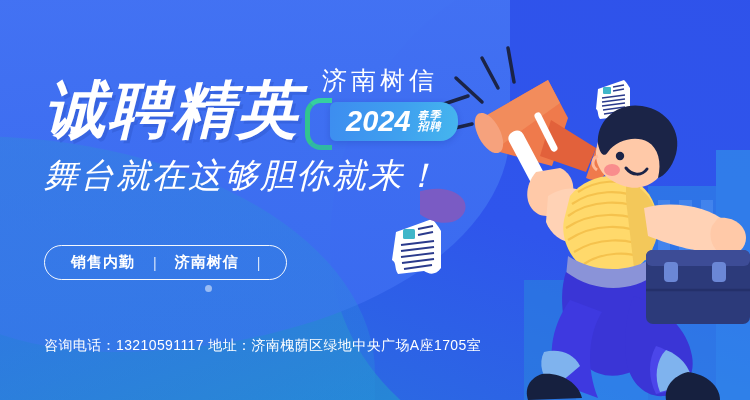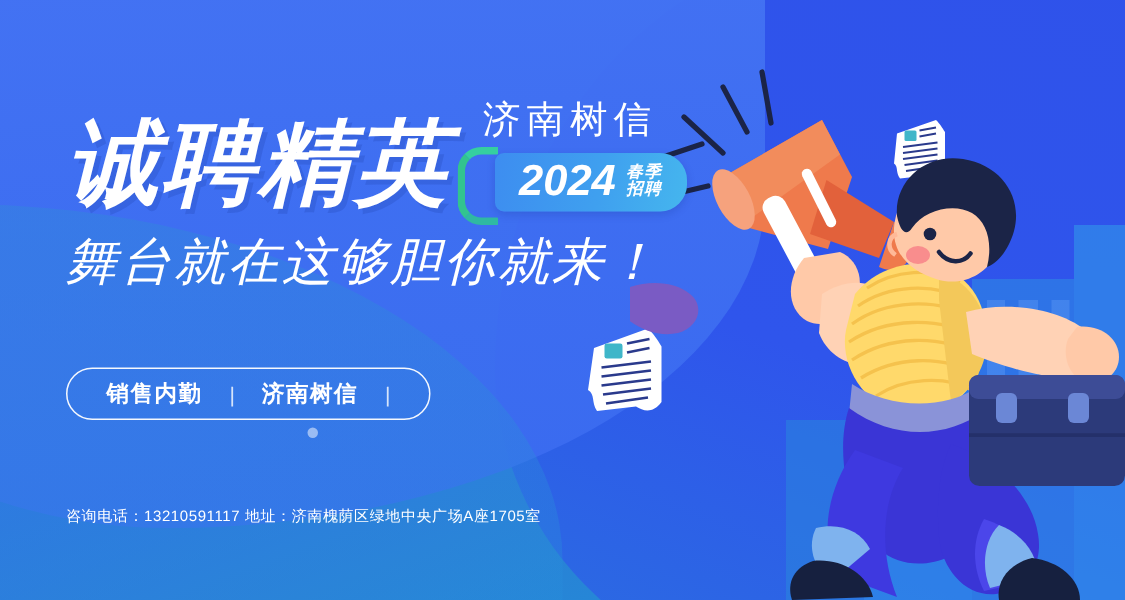--- a/index.html
+++ b/index.html
@@ -129,21 +129,21 @@
     border-radius: 20px;
     padding: 7px 26px;
     display:flex; align-items:center; gap: 18px; text-align: center;
   }
   .positions .pos {
     font-size: 15px; color:#ffffff; font-weight:700; letter-spacing:1px;
   }
   .positions .sep { color: rgba(255,255,255,.8); font-size: 14px; }
   .contact {
     position:absolute; left: 44px; top: 337px;
-    font-size: 10px; color:#ffffff; letter-spacing: .4px;
+    font-size: 14px; color:#ffffff; letter-spacing: .4px;
     white-space: nowrap;
   }
   
   .illus { position:absolute; right: 0; top: 0; width: 330px; height: 400px; }
   .doc { position:absolute; }
   .doc svg { display:block; }
   .person { position:absolute; left: 0; top: 0; width: 330px; height: 400px; }
 </style>
 </head>
 <body>

